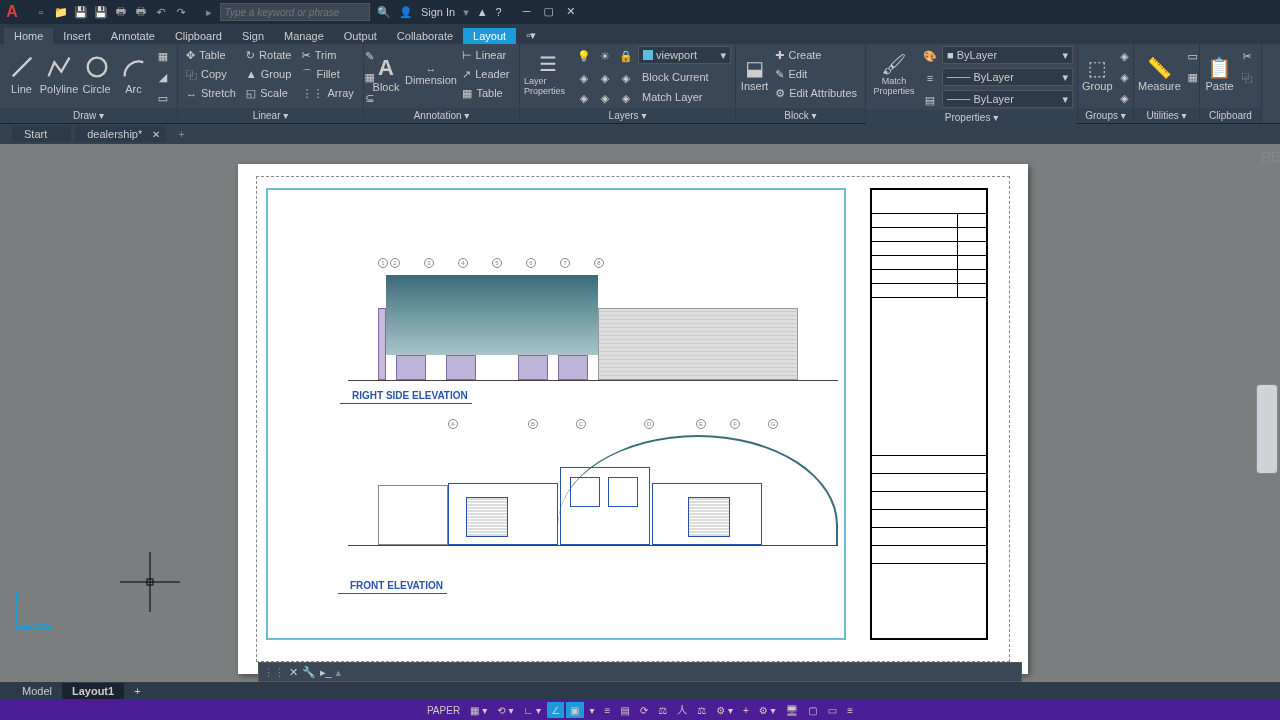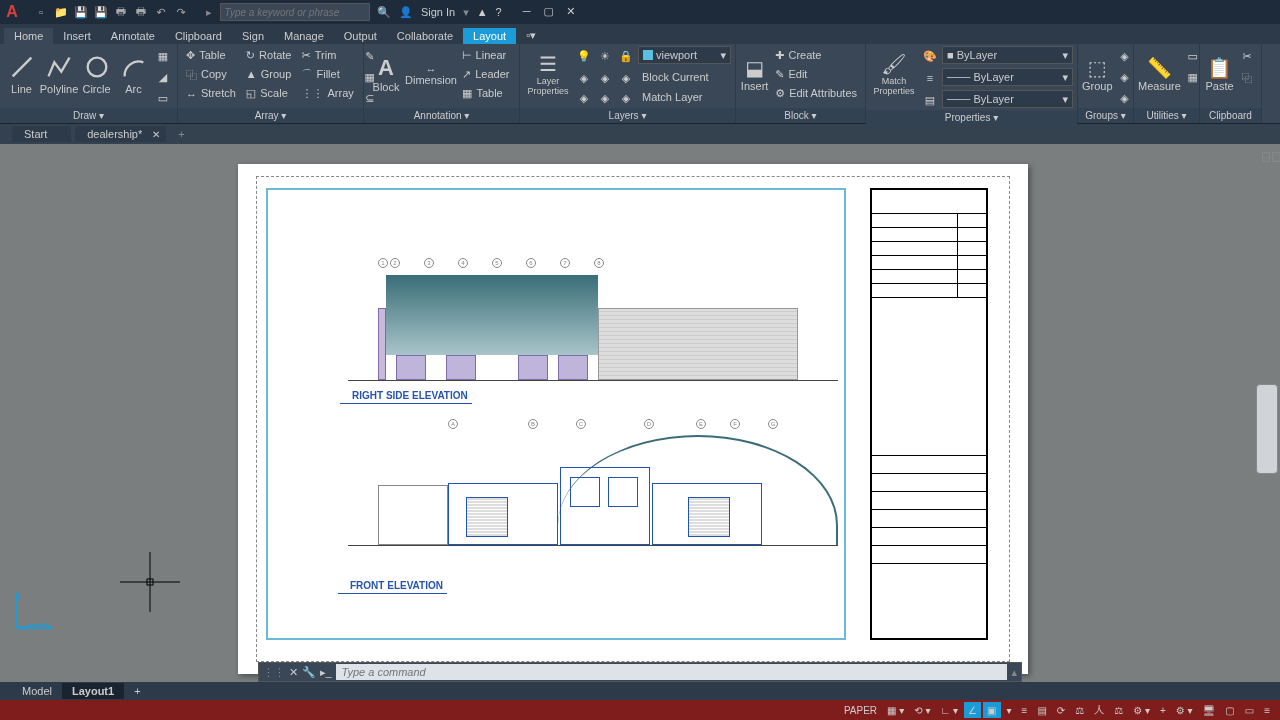--- a/index.html
+++ b/index.html
@@ -50,21 +50,21 @@
 .store{position:absolute;bottom:10px;height:25px;width:30px;background:#bfb4da;border:1px solid #7e6ba8}
 .building-f{position:absolute;left:80px;top:225px;width:490px;height:160px}
 .ground2{position:absolute;left:0;top:130px;width:490px;height:1px;background:#444}
 .front-box{position:absolute;border:1px solid #2454b0}
 .arch{position:absolute;left:210px;top:20px;width:280px;height:110px;border:2px solid #3a6d78;border-bottom:none;border-radius:280px 280px 0 0/180px 180px 0 0;border-left:none}
 .cmdline{position:absolute;bottom:38px;left:258px;right:258px;height:20px;background:#3a4756;display:flex;align-items:center;gap:4px;padding:0 4px;border:1px solid #555}
 .cmd-input{flex:1;background:#dde3e8;border:none;padding:2px 6px;font-style:italic;color:#888;font-size:11px}
 .modeltabs{position:absolute;bottom:20px;left:0;height:18px;display:flex;align-items:center;background:#2d3a4a;padding-left:12px}
 .mtab{padding:2px 10px;color:#ccc;cursor:pointer;font-size:11px}
 .mtab.active{background:#1a2330;font-weight:bold}
-.statusbar{position:absolute;bottom:0;left:0;right:0;height:20px;background:#7f1d1d;display:flex;align-items:center;justify-content:flex-end;gap:2px;padding:0 6px}
+.statusbar{position:absolute;bottom:0;left:0;right:0;height:20px;background:#4c1d95;display:flex;align-items:center;justify-content:center;gap:2px;padding:0 6px}
 .status-item{padding:0 4px;color:#ccc;cursor:pointer;font-size:10px;height:16px;display:flex;align-items:center}
 .status-item.on{background:#1b9cd8}
 .ucs{position:absolute;bottom:50px;left:12px;width:44px;height:44px}
 .cursor{position:absolute;bottom:70px;left:120px;width:60px;height:60px}
 .vp-ctrl{position:absolute;right:4px;top:8px;width:14px;display:flex;gap:2px}
 .vp-ctrl div{width:12px;height:10px;border:1px solid #888;cursor:pointer;font-size:8px;text-align:center;color:#888}
 .side-nav{position:absolute;right:2px;top:240px;width:22px;height:90px;background:#d0d4d8;border:1px solid #888;border-radius:4px}
 </style>
 </head>
 <body>
@@ -190,21 +190,21 @@
             <span>⋮⋮</span>
             <span>Array</span>
           </div>
       </div>
       <div class="small-row">
         <div class="icon-btn">✎</div>
         <div class="icon-btn">▦</div>
         <div class="icon-btn">⊆</div>
       </div>
     </div>
-    <div class="panel-title">Array ▾</div>
+    <div class="panel-title">Linear ▾</div>
   </div>
 
   <div class="panel" style="width:156px">
     <div class="panel-content">
       <div class="big-btn">
           <span style="font-size:22px;font-weight:bold">A</span>
           <span>Block</span>
         </div>
       <div class="big-btn" style="width:50px">
           <span>↔</span>
@@ -225,21 +225,21 @@
           </div>
       </div>
     </div>
     <div class="panel-title">Annotation ▾</div>
   </div>
 
   <div class="panel" style="width:216px">
     <div class="panel-content">
       <div class="big-btn" style="width:48px">
           <span style="font-size:20px">☰</span>
-          <span style="font-size:9px;text-align:center">Layer Properties</span>
+          <span style="font-size:9px;">Layer Properties</span>
         </div>
       <div style="flex:1">
         <div style="display:flex;gap:2px;margin-bottom:2px">
           <div class="icon-row">
             <div class="icon-btn">💡</div>
             <div class="icon-btn">☀</div>
             <div class="icon-btn">🔒</div>
           </div>
           <div class="combo" style="flex:1">
               <span style="display:flex;align-items:center;gap:3px">
@@ -482,21 +482,20 @@
       <line x1="0" y1="30" x2="60" y2="30" stroke="#000"></line>
       <rect x="27" y="27" width="6" height="6" fill="none" stroke="#000"></rect>
     </svg>
 </div>
 
 <div class="cmdline">
   <span style="color:#888">⋮⋮</span>
   <span style="color:#ccc">✕</span>
   <span style="color:#ccc">🔧</span>
   <span style="color:#ccc">▸_</span>
-  <input class="cmd-input" placeholder="Type a command" style="">
   <span style="color:#888">▴</span>
 </div>
 
 <div class="modeltabs">
   <div class="mtab">Model</div>
   <div class="mtab active">Layout1</div>
   <div class="mtab">+</div>
 </div>
 
 <div class="statusbar">

